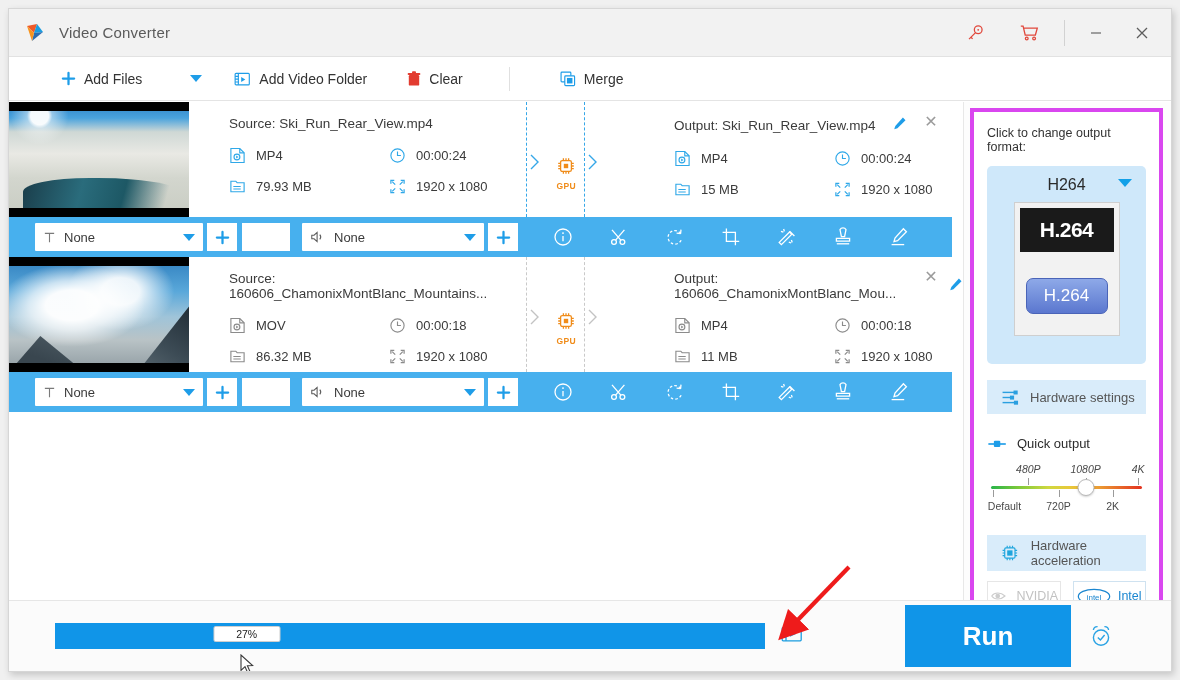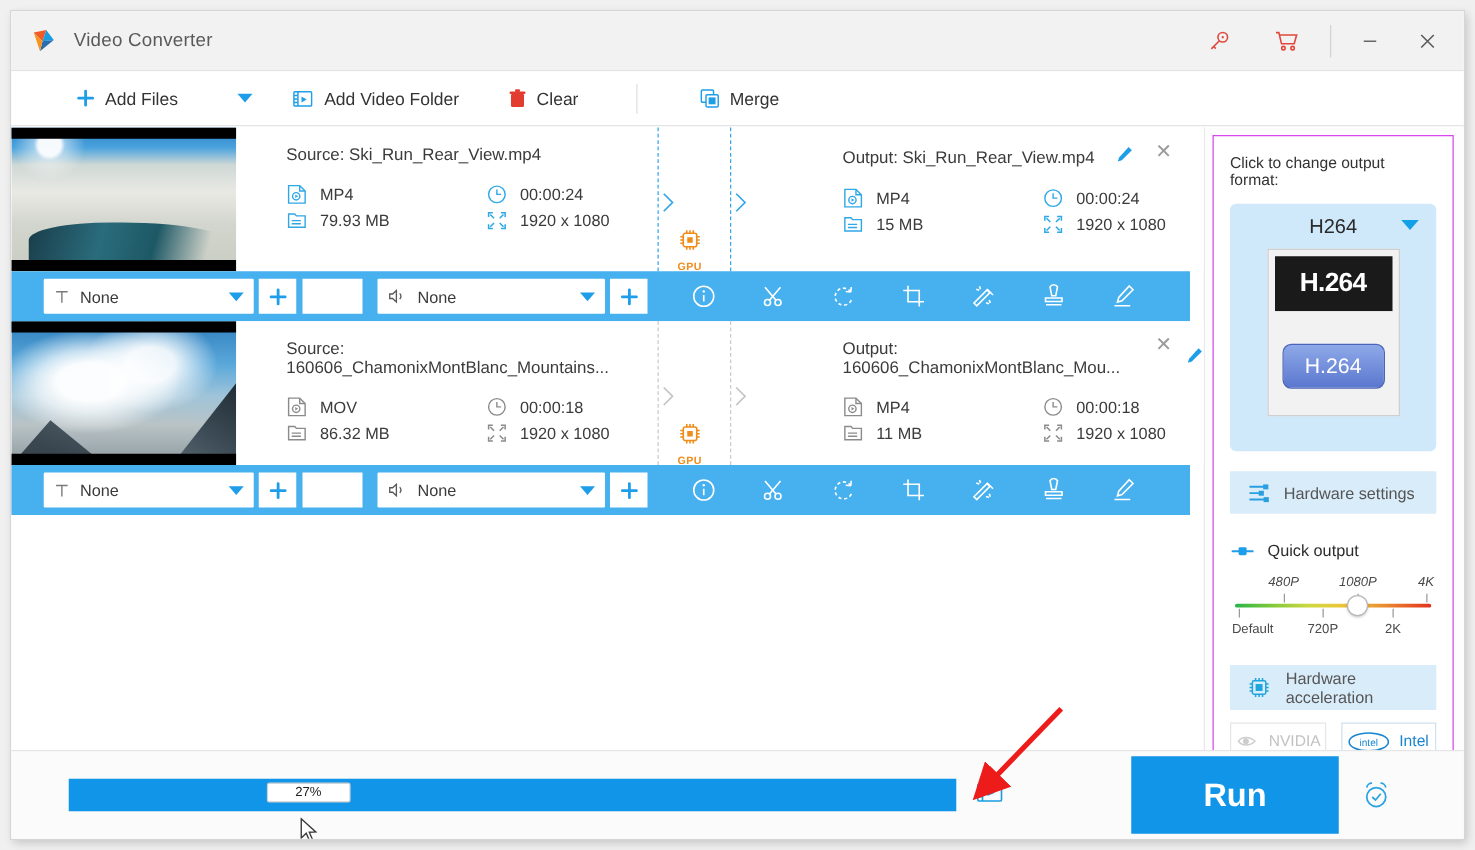--- a/index.html
+++ b/index.html
@@ -139,42 +139,42 @@
     position: relative;
   }
   .src-title {
     font-size: 13.5px; color: #3b3b3b;
     margin-bottom: 16px;
     display: flex; align-items: center; gap: 10px;
   }
   .meta-grid {
     display: grid;
     grid-template-columns: 160px auto;
-    row-gap: 4px;
+    row-gap: 14px;
   }
   .meta-cell { display: flex; align-items: center; gap: 10px; font-size: 13px; color: #3b3b3b; }
   .meta-cell svg { flex: 0 0 auto; }
 
   .arrow-zone {
     width: 120px; flex: 0 0 120px;
     position: relative;
   }
   .dash-line {
     position: absolute; top: 0; bottom: 0; width: 0;
     border-left: 1px dashed #35a7e8;
   }
   .dash-line.gray { border-left-color: #c9c9c9; }
   .dash-l { left: 8px; }
   .dash-r { left: 66px; }
   .chev { position: absolute; top: 50px; }
   .chev-l { left: 10px; }
   .chev-r { left: 68px; }
   .gpu-badge {
-    position: absolute; left: 24px; top: 80px;
-    width: 34px; text-align: left;
+    position: absolute; left: 24px; top: 54px;
+    width: 34px; text-align: right;
   }
   .gpu-text { font-size: 8.5px; color: #f08c1a; font-weight: bold; letter-spacing: .4px; margin-top: 1px; }
 
   .out-col {
     flex: 1;
     padding: 14px 0 0 36px;
     position: relative;
   }
   .pencil { margin-left: 6px; }
   .card-close {
@@ -230,21 +230,21 @@
   
   .right-panel {
     flex: 1;
     background: #fdfdfd;
     position: relative;
     padding: 0;
   }
   .rp-inner {
     margin: 6px 8px 0 6px;
     background: #fff;
-    border: 1px solid #d946ef;
+    border: 4px solid #d946ef;
     height: 508px;
     padding: 14px 13px 0 13px;
   }
   .rp-hint { font-size: 12.5px; color: #333; margin-bottom: 12px; }
   .format-card {
     background: #cfe8fa;
     border-radius: 5px;
     padding: 10px 0 14px 0;
     position: relative;
     height: 198px;

